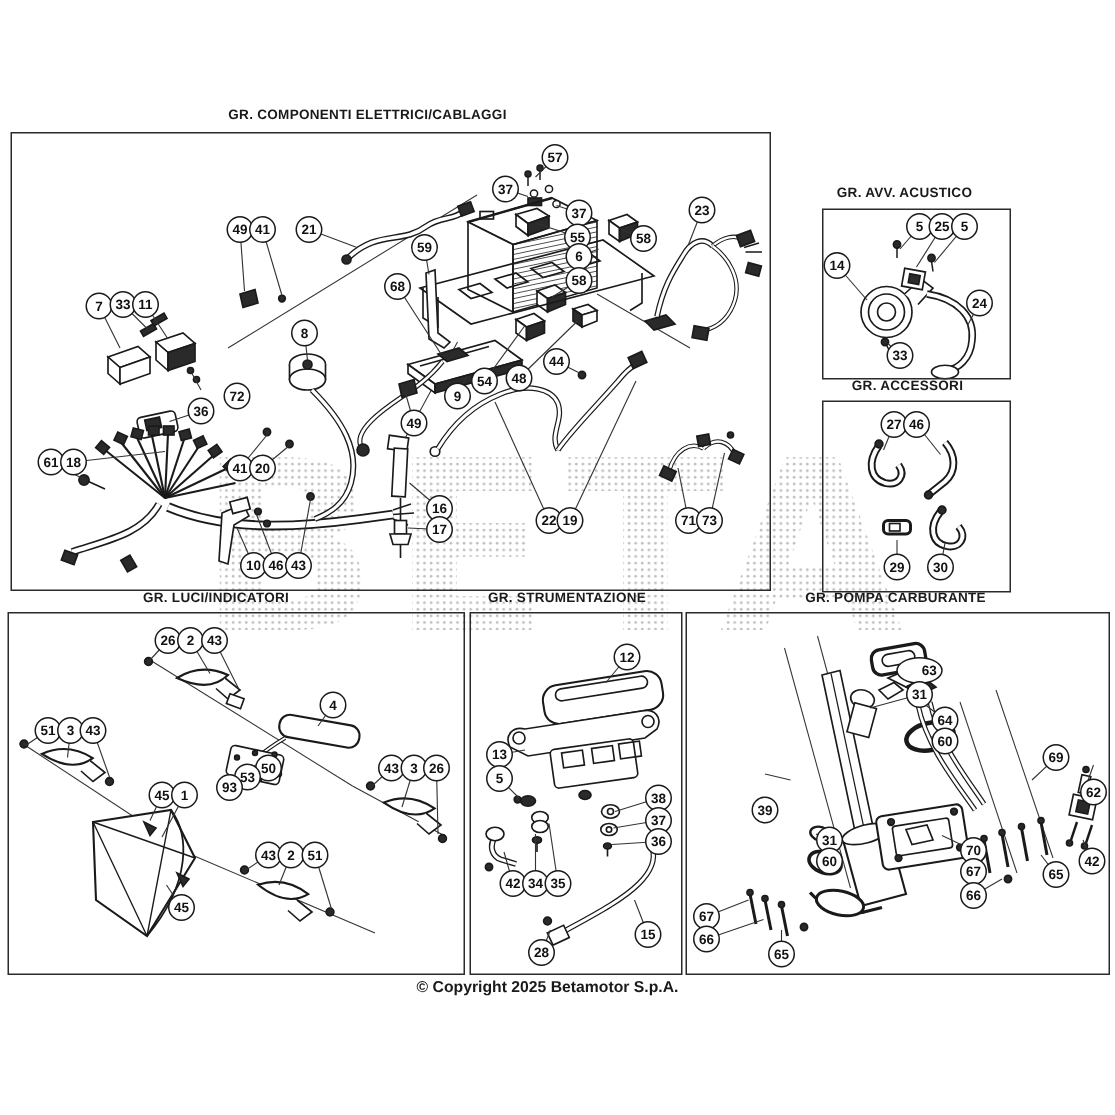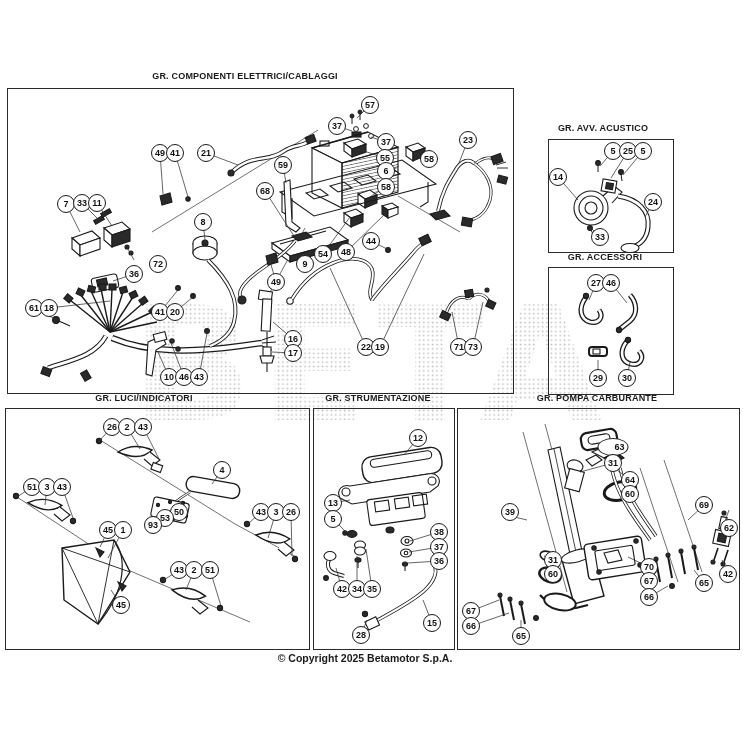--- a/index.html
+++ b/index.html
@@ -662,21 +662,21 @@
       <div class="callout" style="left: 357px; top: 589px;">34</div>
       <div class="callout" style="left: 372px; top: 589px;">35</div>
       <div class="callout" style="left: 361px; top: 635px;">28</div>
       <div class="callout" style="left: 432px; top: 623px;">15</div>
       <div class="callout" style="left: 613px; top: 447px; padding-left: 13px;">63</div>
       <div class="callout" style="left: 613px; top: 463px;">31</div>
       <div class="callout" style="left: 630px; top: 480px;">64</div>
       <div class="callout" style="left: 630px; top: 494px;">60</div>
       <div class="callout" style="left: 704px; top: 505px;">69</div>
       <div class="callout" style="left: 729px; top: 528px;">62</div>
-      <div class="callout" style="left: 510px; top: 512px;">39</div>
+      <div class="callout" style="left: 510px; top: 540px;">39</div>
       <div class="callout" style="left: 553px; top: 560px;">31</div>
       <div class="callout" style="left: 553px; top: 574px;">60</div>
       <div class="callout" style="left: 471px; top: 611px;">67</div>
       <div class="callout" style="left: 471px; top: 626px;">66</div>
       <div class="callout" style="left: 521px; top: 636px;">65</div>
       <div class="callout" style="left: 649px; top: 567px;">70</div>
       <div class="callout" style="left: 649px; top: 581px;">67</div>
       <div class="callout" style="left: 649px; top: 597px;">66</div>
       <div class="callout" style="left: 704px; top: 583px;">65</div>
       <div class="callout" style="left: 728px; top: 574px;">42</div>

